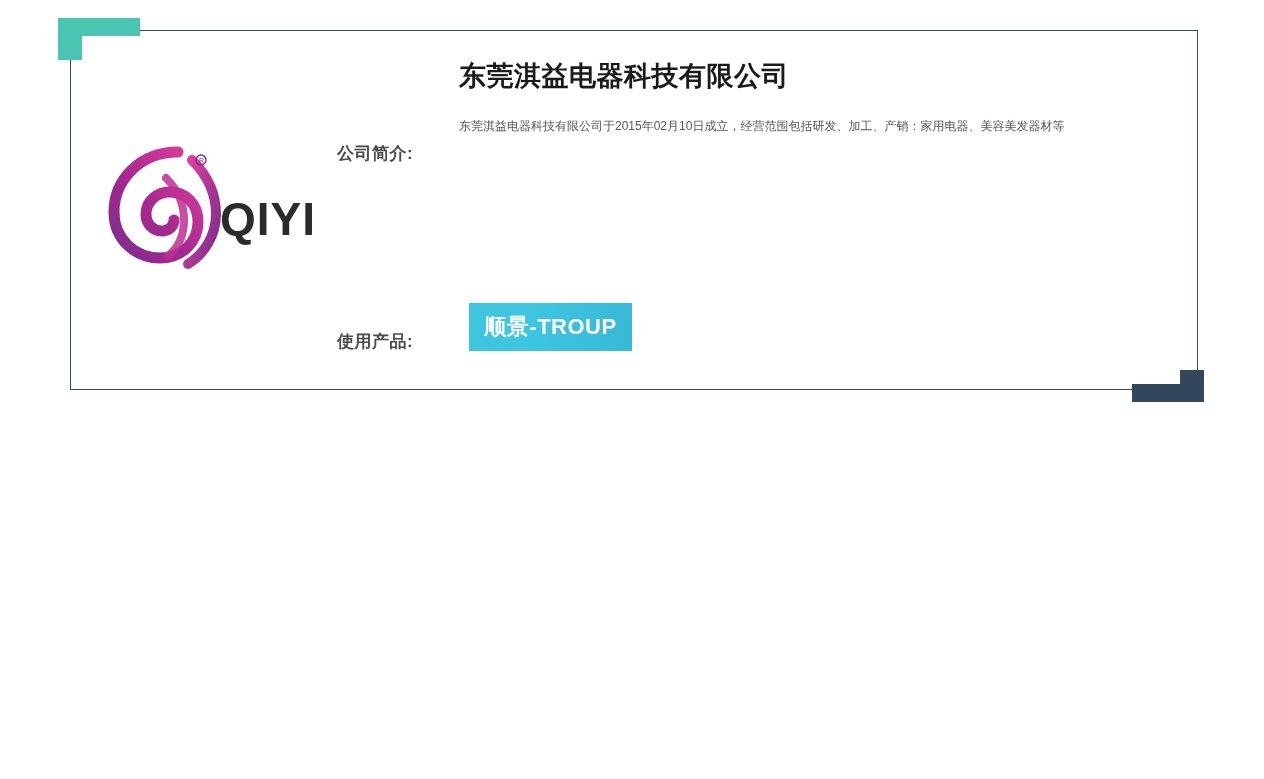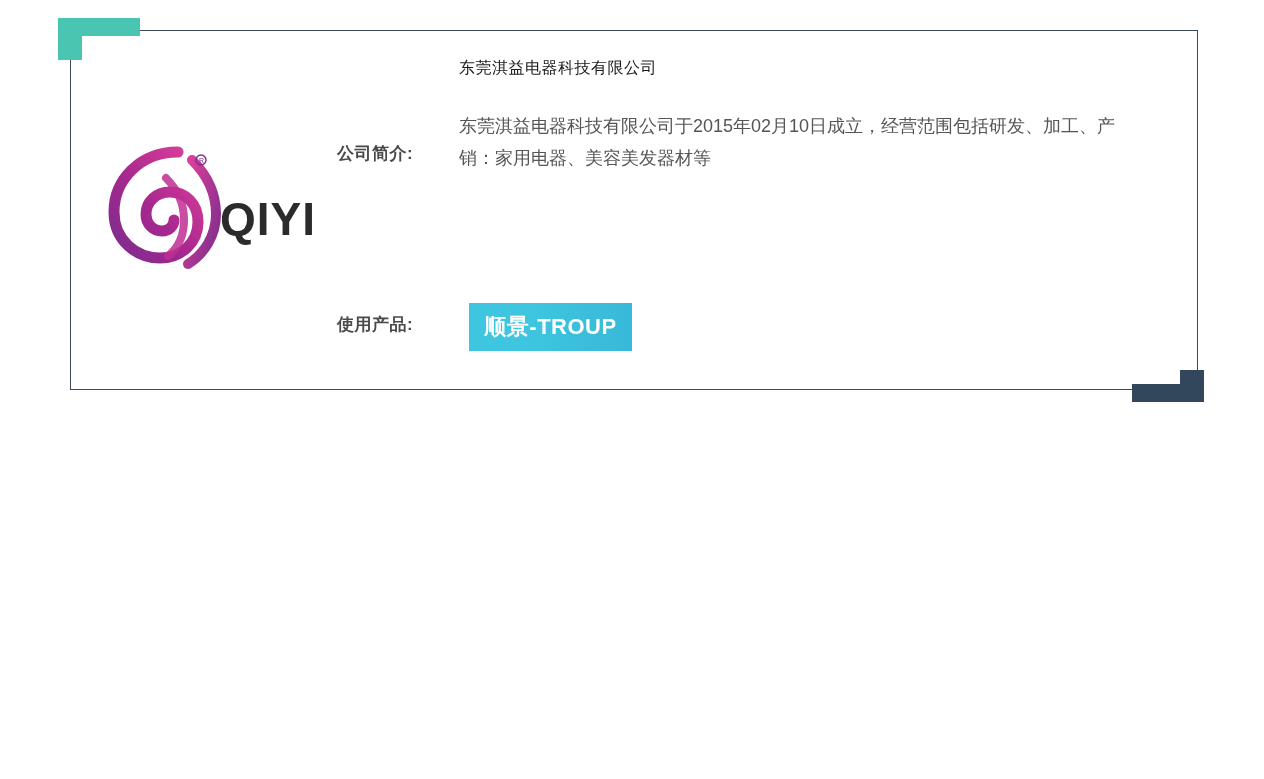--- a/index.html
+++ b/index.html
@@ -77,37 +77,37 @@
 
   
   .field-label {
     position: absolute;
     font-size: 17px;
     font-weight: bold;
     color: #4a4a4a;
     letter-spacing: 0.5px;
   }
   #label-intro { left: 337px; top: 142px; text-align: right; }
-  #label-product { left: 337px; top: 313px; }
+  #label-product { left: 337px; top: 330px; }
 
   .company-title {
     position: absolute;
     left: 459px;
     top: 58px;
-    font-size: 16px;
-    font-weight: normal;
+    font-size: 27px;
+    font-weight: bold;
     color: #1a1a1a;
     letter-spacing: 0.5px;
   }
   .company-desc {
     position: absolute;
     left: 459px;
     top: 110px;
     width: 660px;
-    font-size: 18px;
+    font-size: 12px;
     line-height: 32px;
     color: #555555;
   }
 
   .product-tag {
     position: absolute;
     left: 469px;
     top: 303px;
     width: 163px;
     height: 48px;

